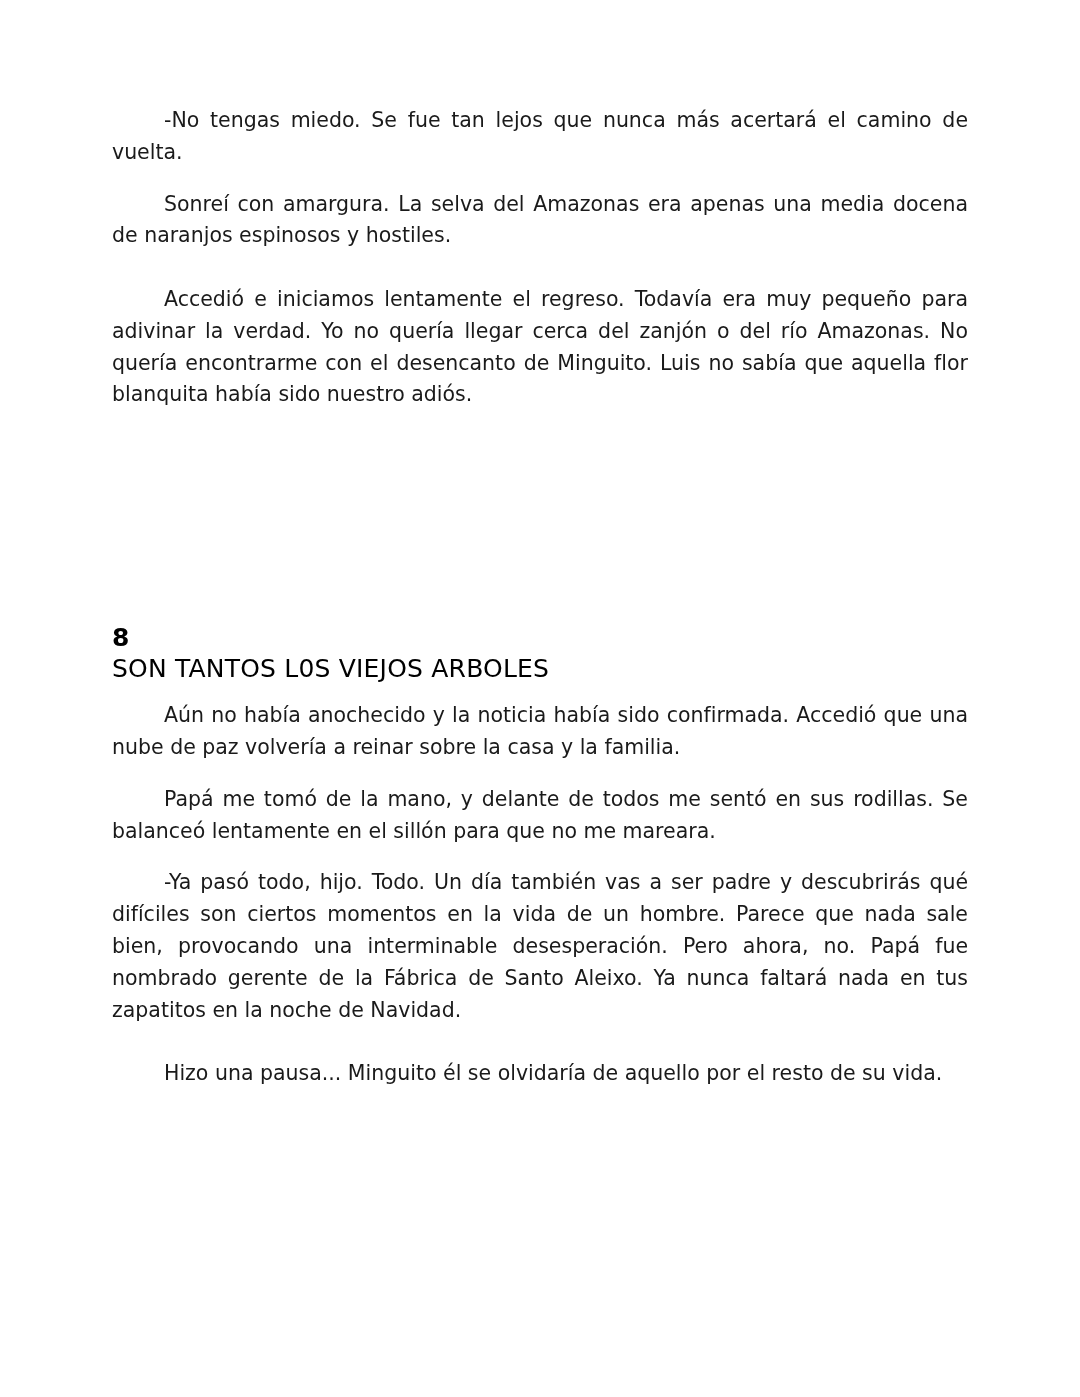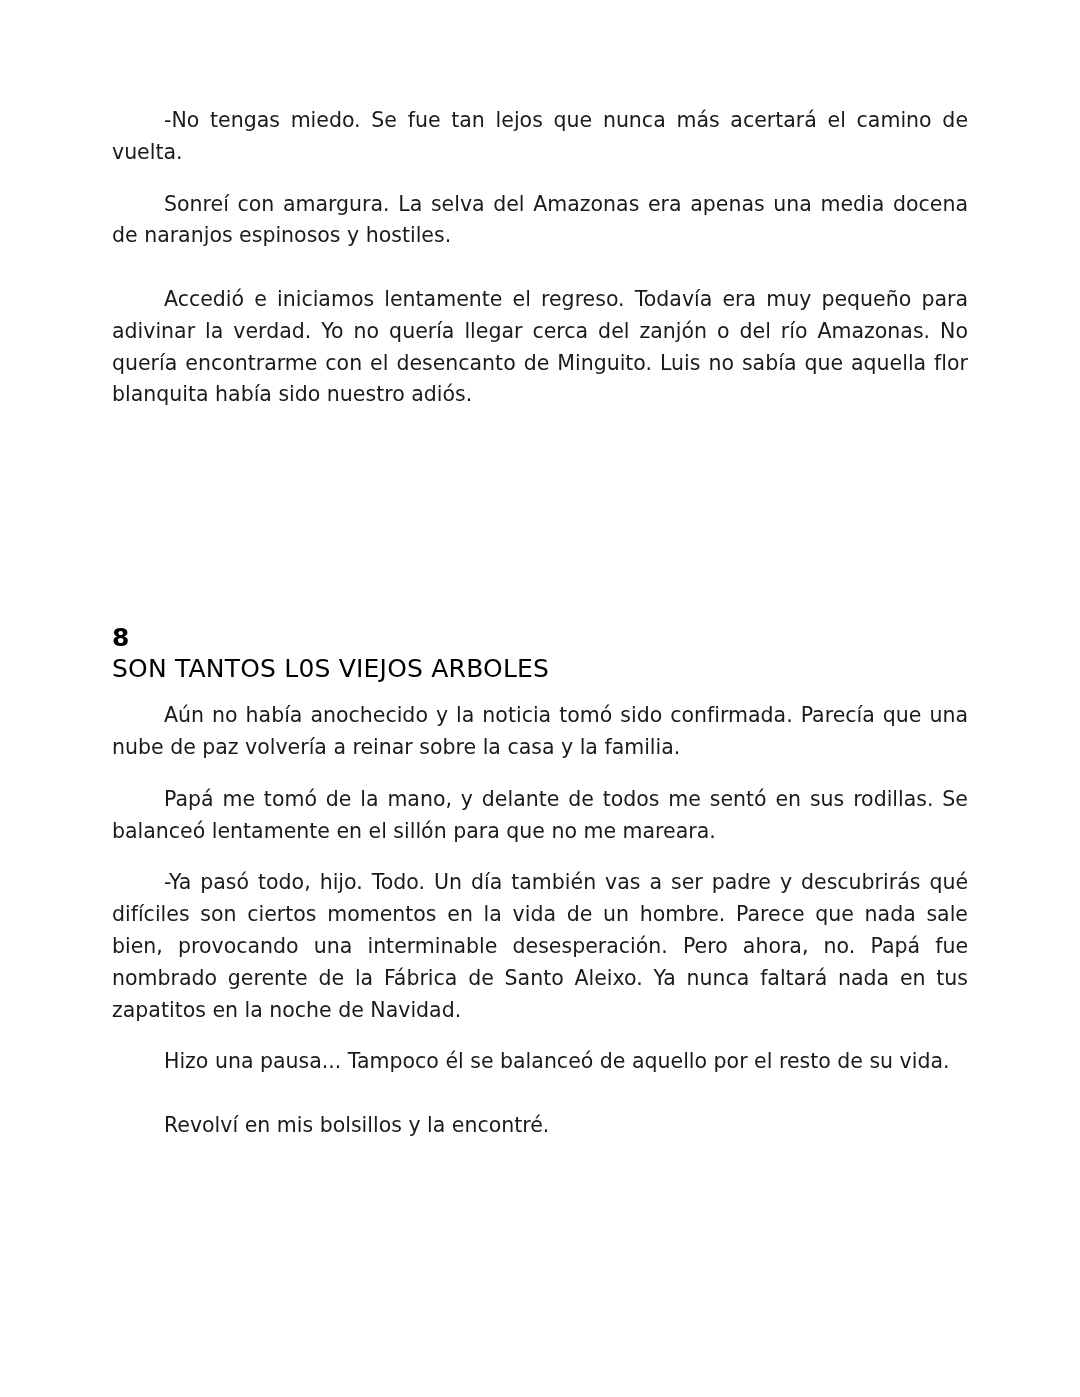--- a/index.html
+++ b/index.html
@@ -63,20 +63,19 @@
     <p class="body-text">Sonreí con amargura. La selva del Amazonas era apenas una media docena de naranjos espinosos y hostiles.</p>
     <p class="body-text">Accedió e iniciamos lentamente el regreso. Todavía era muy pequeño para adivinar la verdad. Yo no quería llegar cerca del zanjón o del río Amazonas. No quería encontrarme con el desencanto de Minguito. Luis no sabía que aquella flor blanquita había sido nuestro adiós.</p>
   </div>
 
   <div class="gap"></div>
 
   <div class="section-block">
     <h2 class="chapter-number">8</h2>
     <h1 class="chapter-title">SON TANTOS L0S VIEJOS ARBOLES</h1>
 
-    <p class="body-text">Aún no había anochecido y la noticia tomó sido confirmada. Parecía que una nube de paz volvería a reinar sobre la casa y la familia.</p>
+    <p class="body-text">Aún no había anochecido y la noticia había sido confirmada. Accedió que una nube de paz volvería a reinar sobre la casa y la familia.</p>
     <p class="body-text">Papá me tomó de la mano, y delante de todos me sentó en sus rodillas. Se balanceó lentamente en el sillón para que no me mareara.</p>
     <p class="body-text">-Ya pasó todo, hijo. Todo. Un día también vas a ser padre y descubrirás qué difíciles son ciertos momentos en la vida de un hombre. Parece que nada sale bien, provocando una interminable desesperación. Pero ahora, no. Papá fue nombrado gerente de la Fábrica de Santo Aleixo. Ya nunca faltará nada en tus zapatitos en la noche de Navidad.</p>
-    <p class="body-text">Hizo una pausa... Tampoco él se balanceó de aquello por el resto de su vida.</p>
-    <p class="body-text">Revolví en mis bolsillos y la encontré.</p>
+    <p class="body-text">Hizo una pausa... Minguito él se olvidaría de aquello por el resto de su vida.</p>
   </div>
 
 </div>
 
 </body></html>

